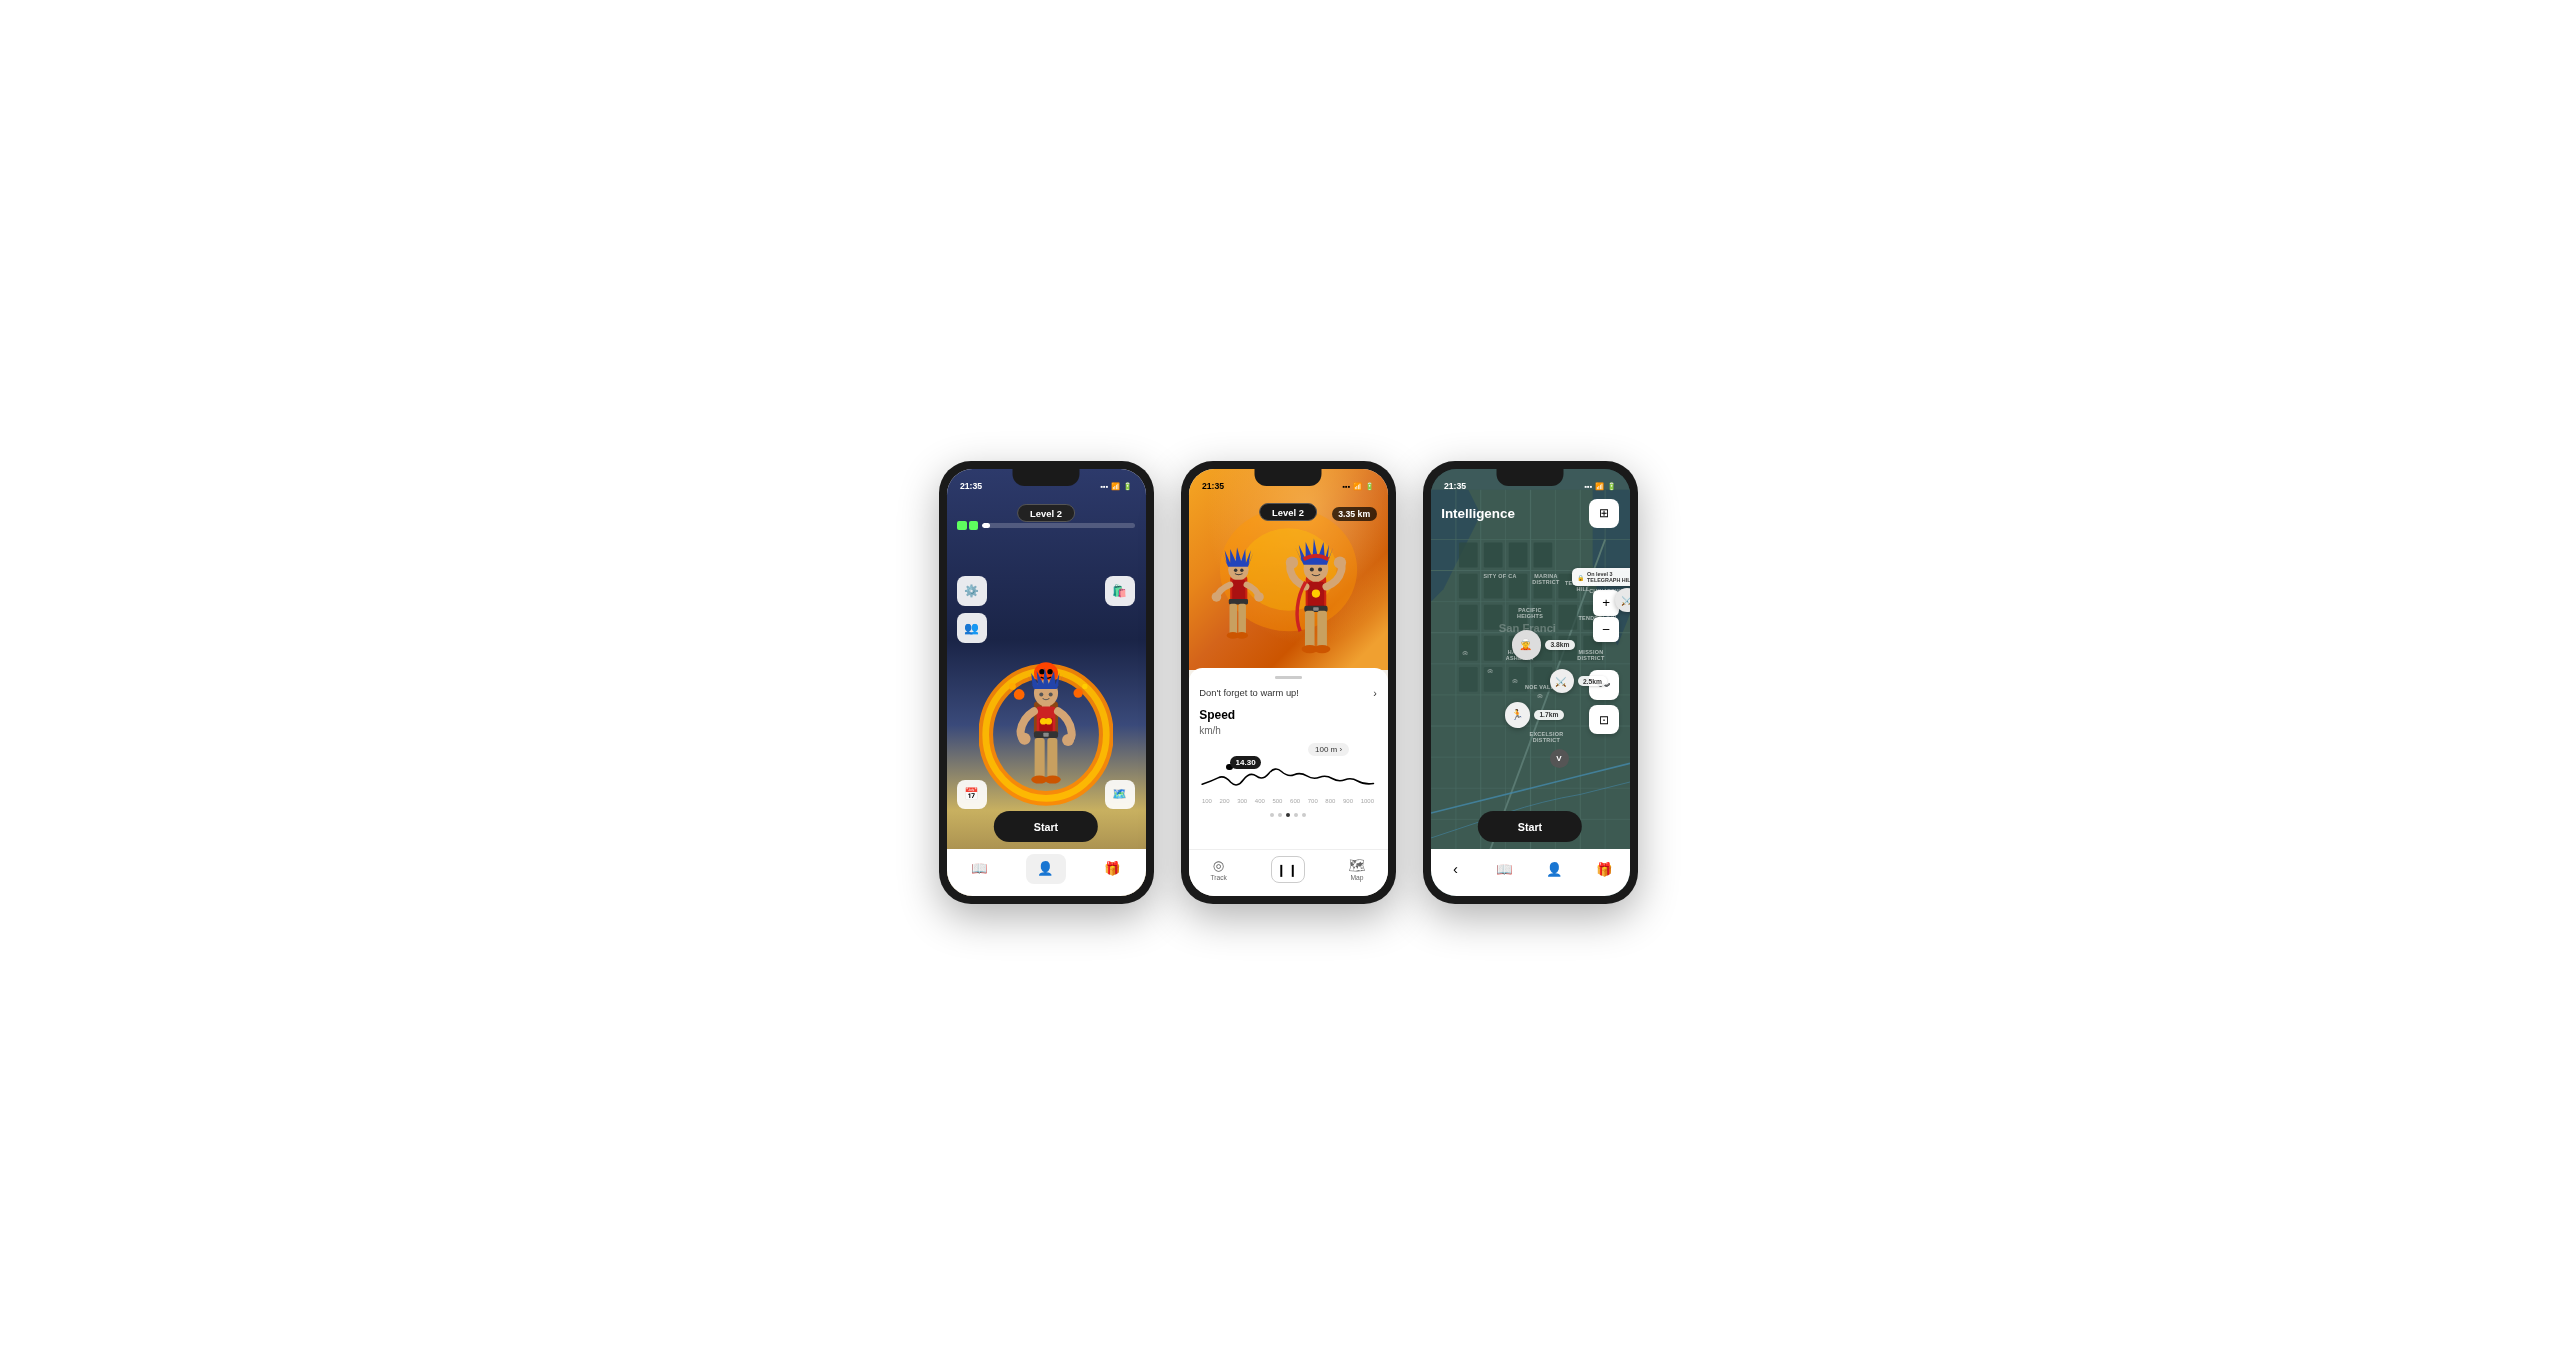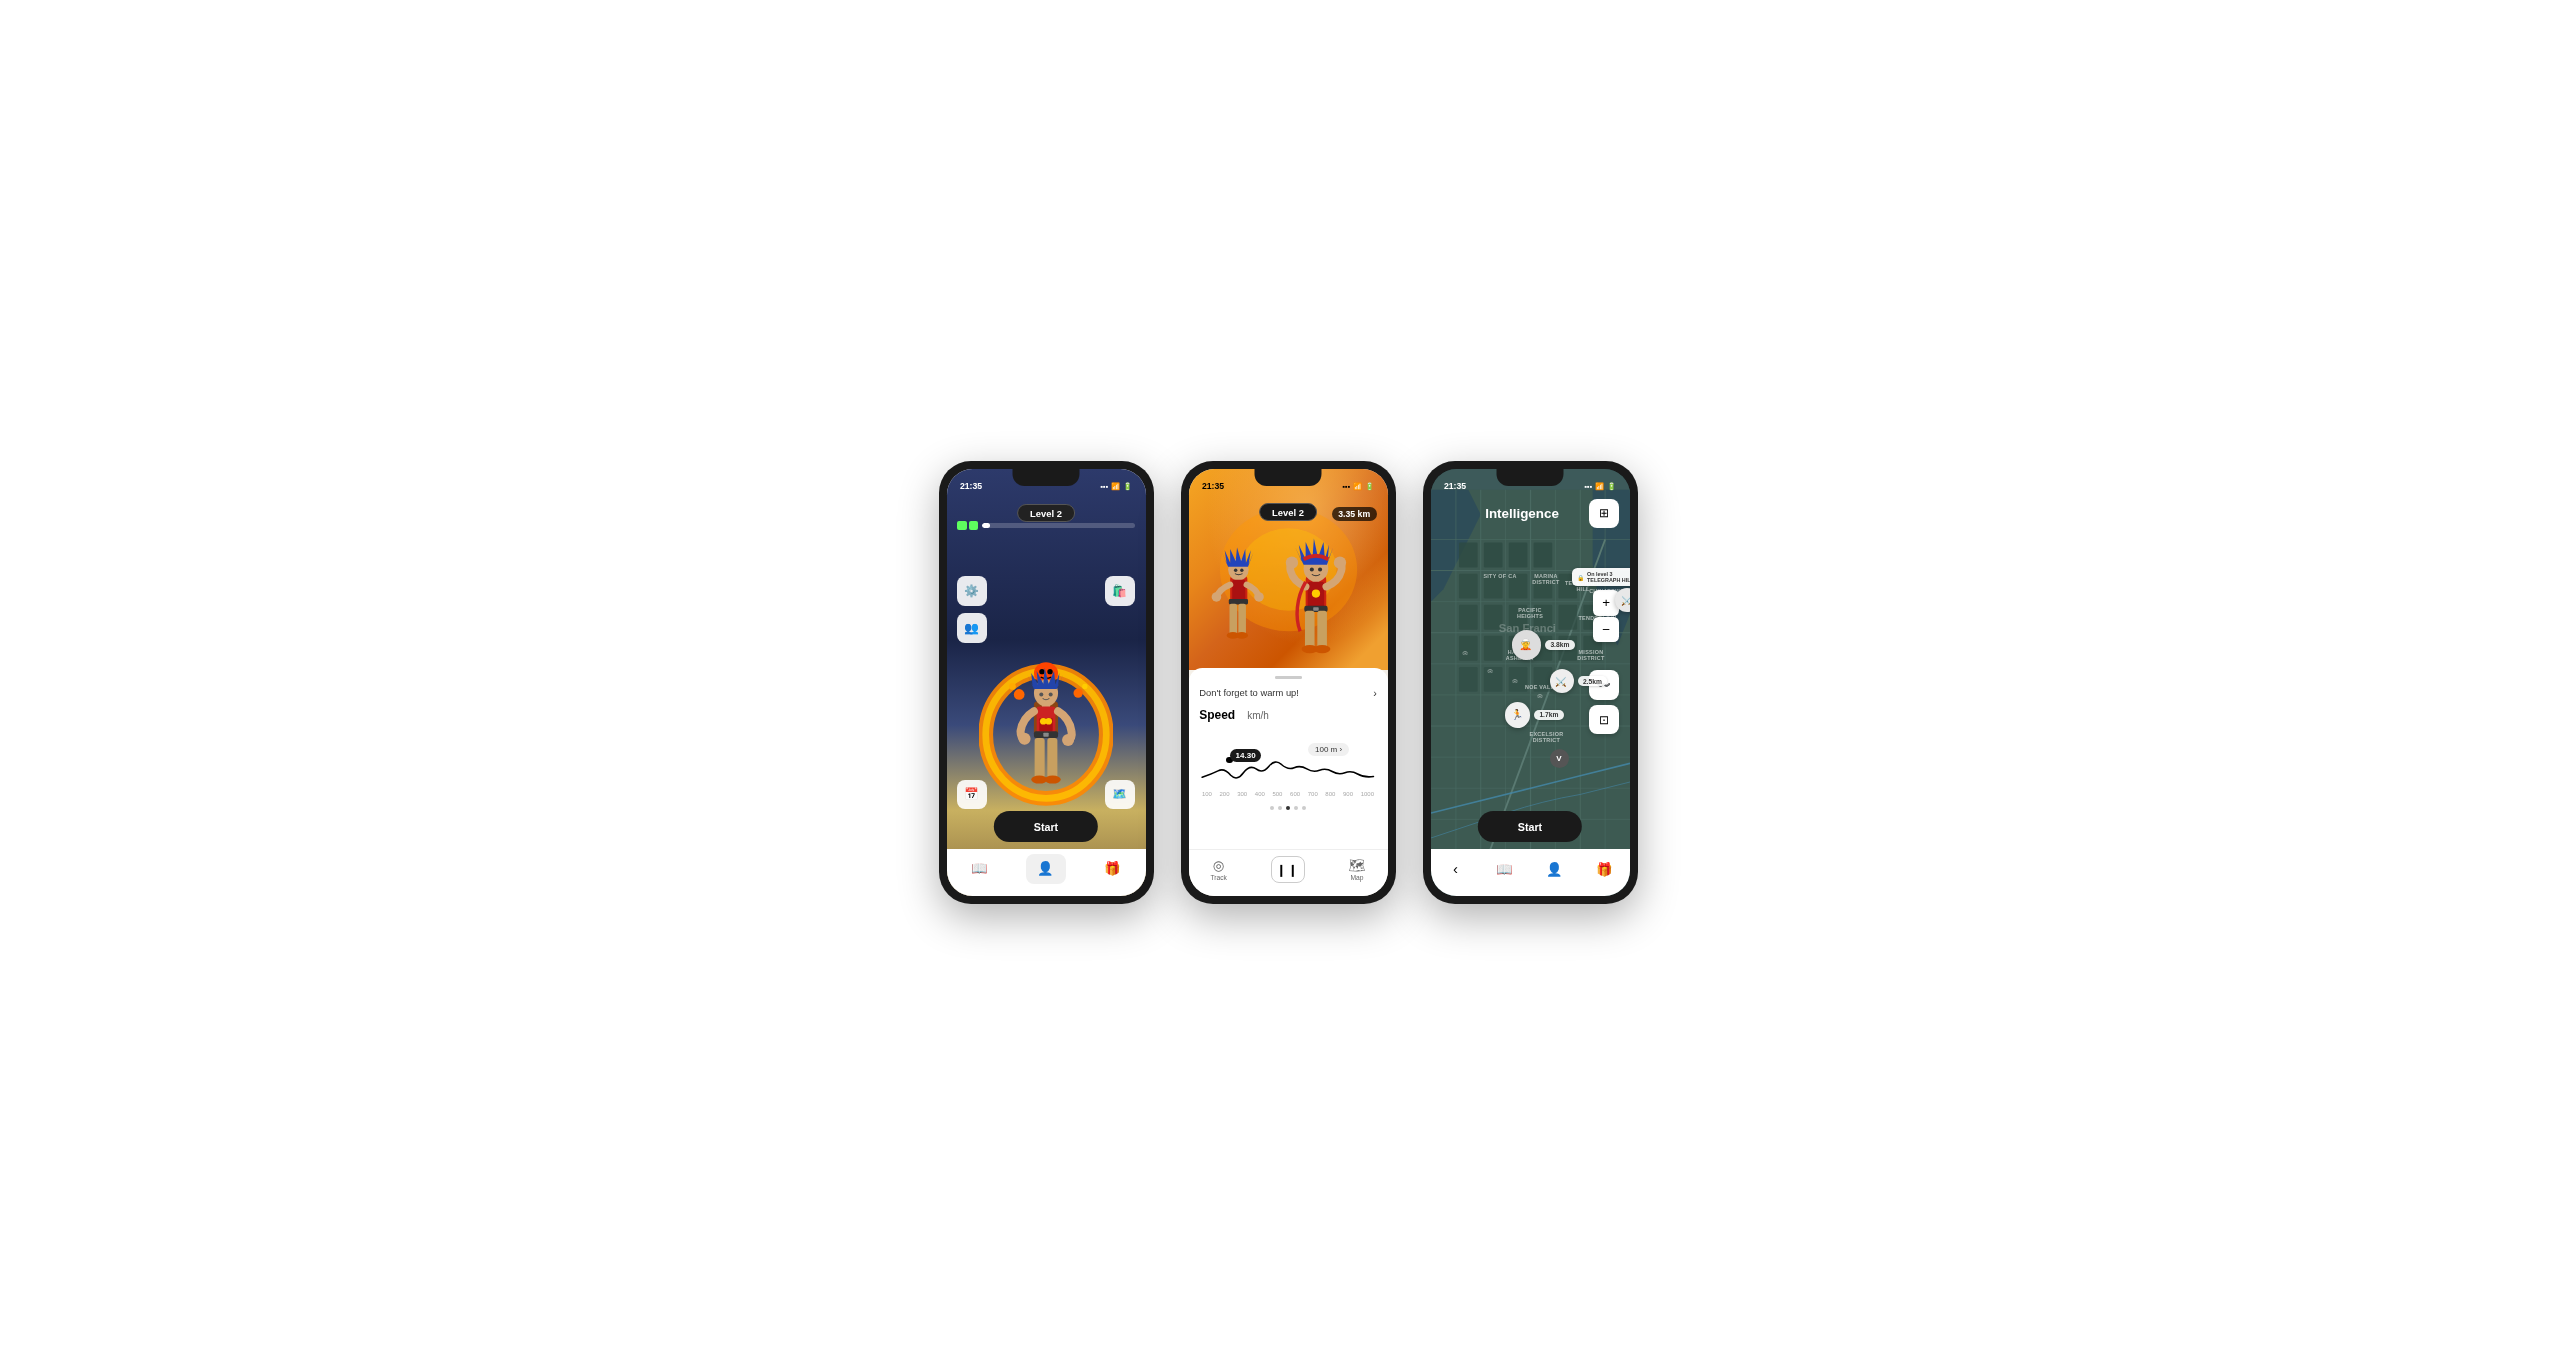--- a/index.html
+++ b/index.html
@@ -262,24 +262,25 @@
       font-size: 9.4px;
       color: #333;
     }
     .warmup-arrow {
       font-size: 10.7px;
       color: #333;
     }
     .speed-label {
       font-size: 12px;
       font-weight: 800;
-      margin-bottom: 19px;
+      margin-bottom: 12px;
       display: flex;
       align-items: baseline;
-      gap: 12px;
+      gap: 3px;
+      flex-direction: column;
     }
     .speed-unit {
       font-size: 10px;
       font-weight: 400;
       color: #666;
     }
     .speed-distance-badge {
       position: absolute;
       right: 28px;
       top: 35px;
@@ -411,21 +412,20 @@
       right: 10.7px;
       z-index: 60;
       display: flex;
       justify-content: space-between;
       align-items: center;
     }
     .intel-title {
       font-size: 13.4px;
       font-weight: 700;
       color: #fff;
-      margin-left: 44px;
     }
     .intel-layers-btn {
       width: 29.5px;
       height: 29.5px;
       background: #fff;
       border-radius: 8px;
       display: flex;
       align-items: center;
       justify-content: center;
       font-size: 12px;

